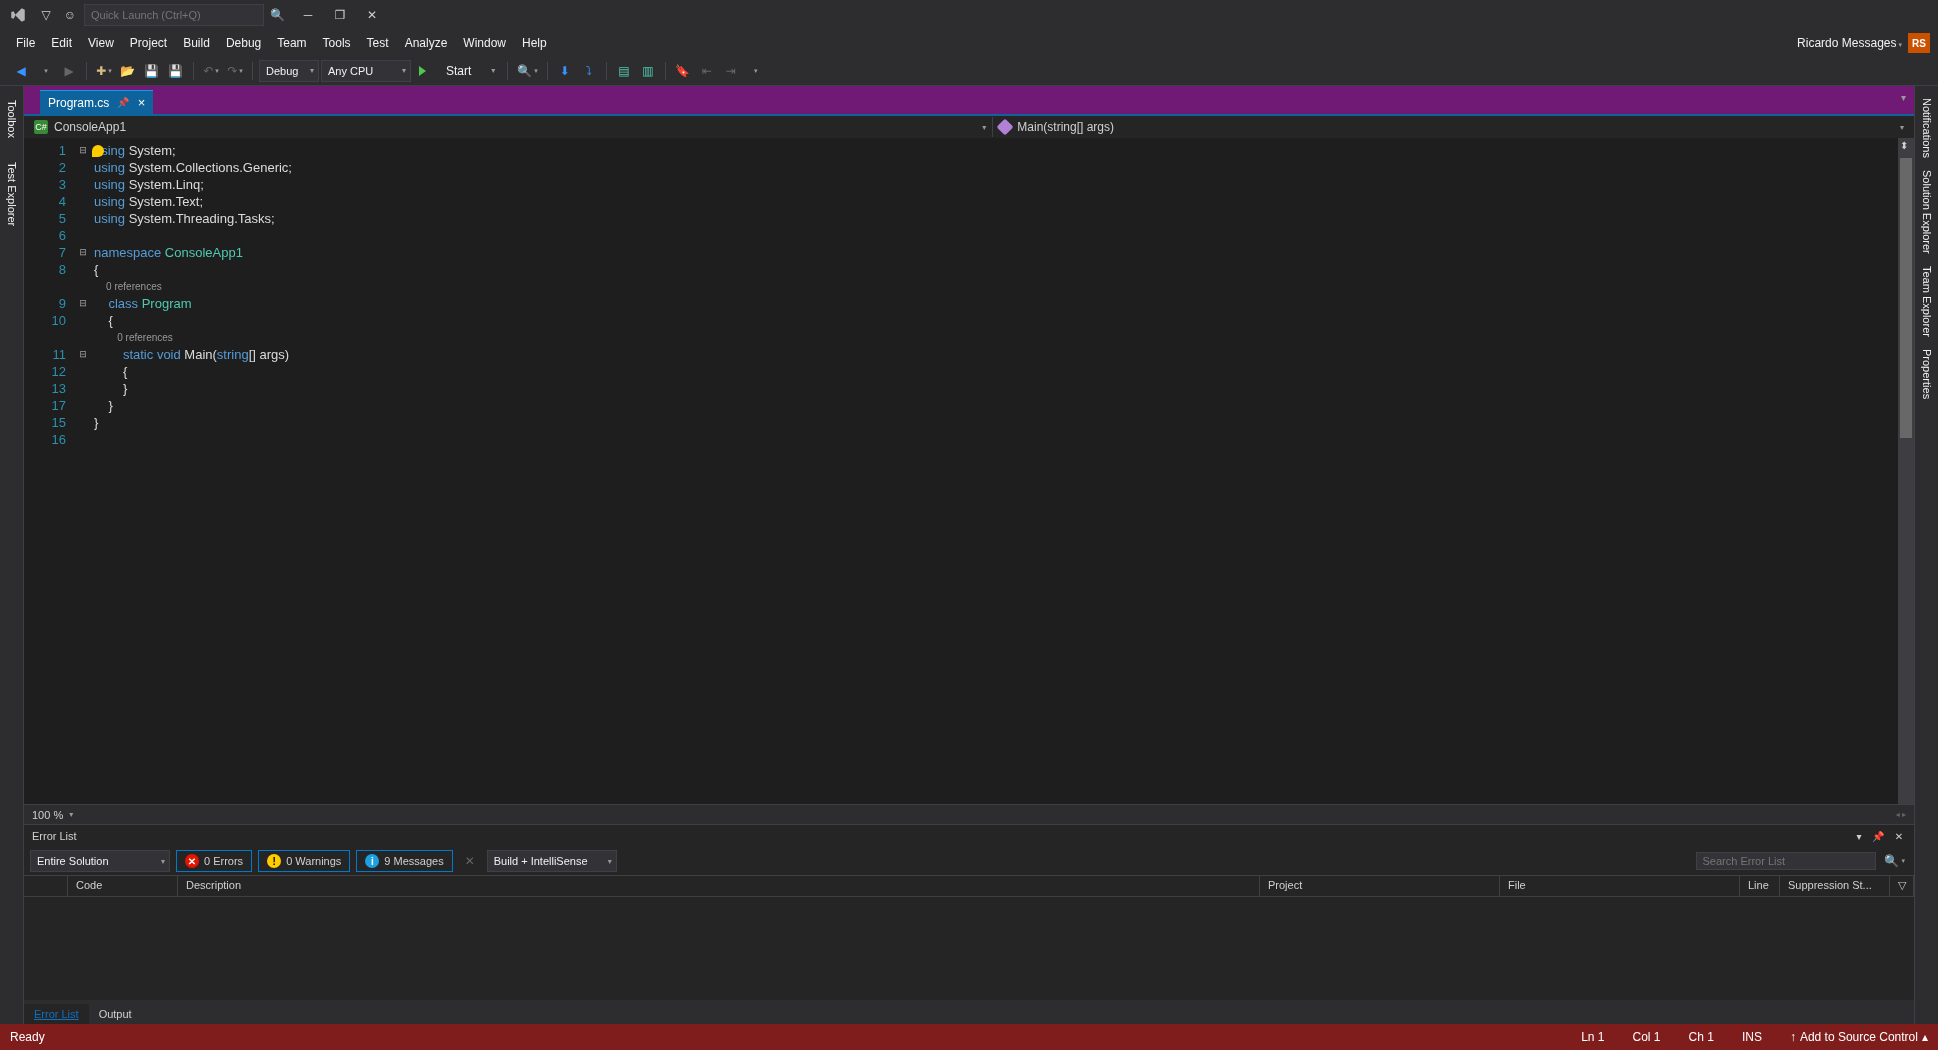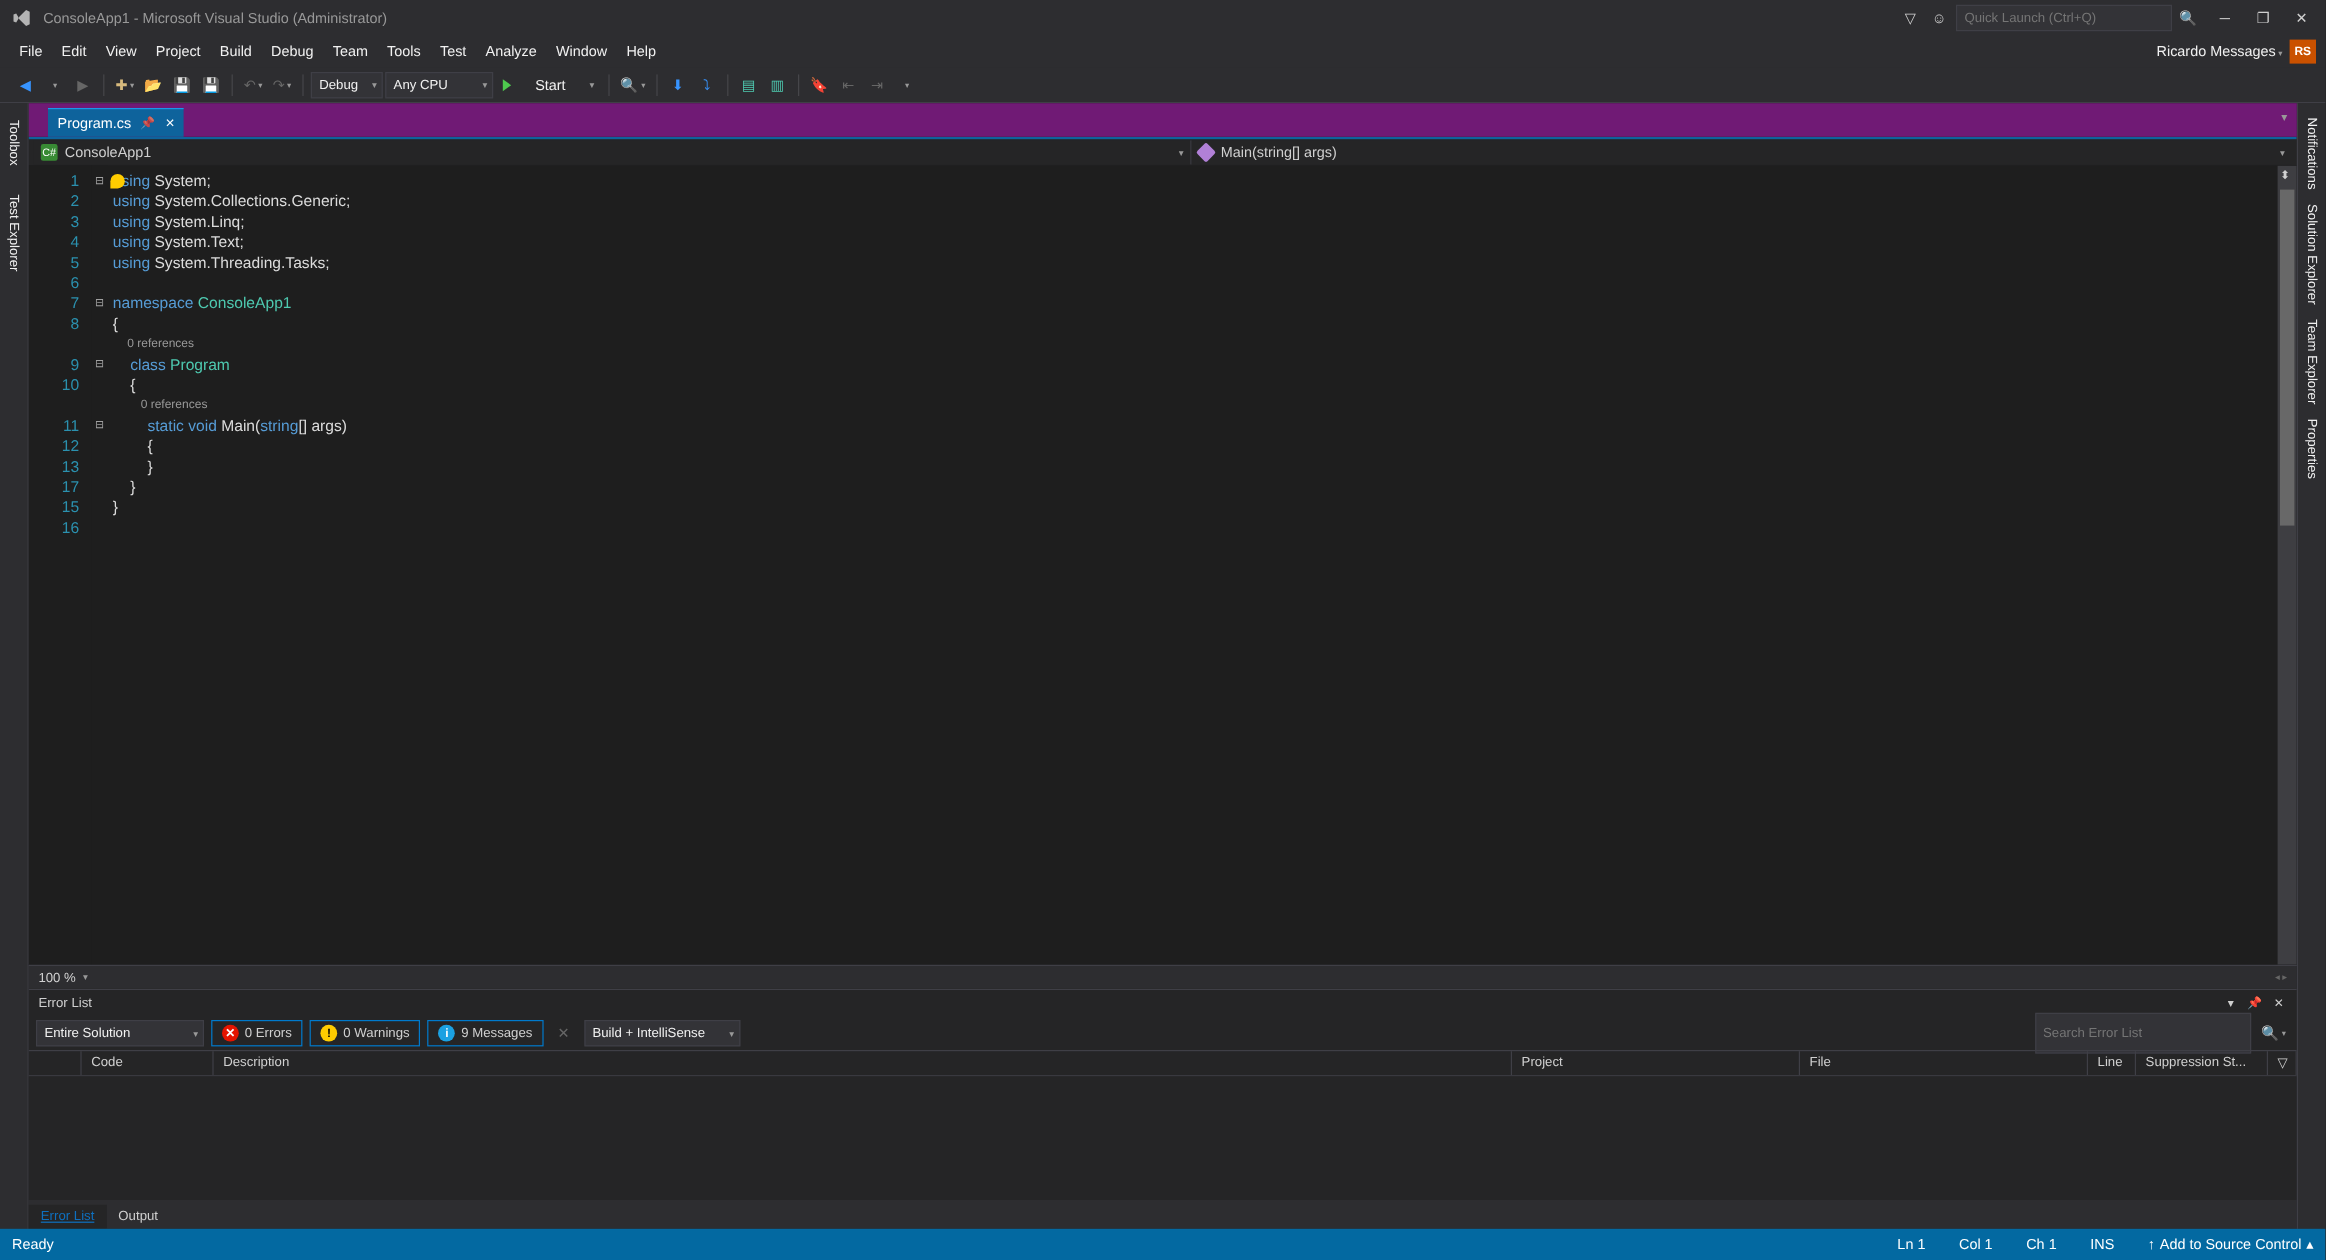--- a/index.html
+++ b/index.html
@@ -67,47 +67,46 @@
 .errlist-title .t-right { margin-left:auto; display:flex; gap:6px; }
 .t-icon { width:14px; height:14px; cursor:pointer; display:flex; align-items:center; justify-content:center; font-size:10px; }
 .errlist-tools { height:28px; display:flex; align-items:center; padding:0 6px; gap:6px; }
 .err-toggle { height:22px; border:1px solid #3f3f46; display:flex; align-items:center; gap:5px; padding:0 8px; color:#d0d0d0; font-size:11px; cursor:pointer; }
 .err-toggle.active { border-color:#007acc; }
 .err-circle { width:14px; height:14px; border-radius:50%; display:flex; align-items:center; justify-content:center; font-size:10px; font-weight:bold; color:#fff; }
 .err-circle.red { background:#e51400; }
 .err-circle.yel { background:#ffcc00; }
 .err-circle.yel::before { content:'!'; color:#000; font-weight:bold; }
 .err-circle.blue { background:#1ba1e2; }
-.err-search { margin-left:auto; width:180px; height:34px; background:#333337; border:1px solid #3f3f46; color:#999; padding:0 6px; font-size:11px; }
+.err-search { margin-left:auto; width:180px; height:18px; background:#333337; border:1px solid #3f3f46; color:#999; padding:0 6px; font-size:11px; }
 .err-cols { height:22px; display:flex; border-top:1px solid #3f3f46; border-bottom:1px solid #3f3f46; color:#d0d0d0; font-size:11px; }
 .err-col { padding:3px 8px; border-right:1px solid #3f3f46; }
 .err-body { flex:1; background:#252526; }
 .err-tabs { height:24px; display:flex; align-items:flex-end; background:#2d2d30; }
 .err-tab { padding:4px 10px; font-size:11px; color:#d0d0d0; cursor:pointer; }
 .err-tab.active { background:#252526; color:#0e70c0; text-decoration:underline; }
 
-.status-bar { height:26px; background:#0369a1; color:#fff; display:flex; align-items:center; padding:0 10px; font-size:12px; position:absolute; bottom:0; left:0; right:0; }
+.status-bar { height:26px; background:#7f1d1d; color:#fff; display:flex; align-items:center; padding:0 10px; font-size:12px; position:absolute; bottom:0; left:0; right:0; }
 .status-bar .s-right { margin-left:auto; display:flex; gap:28px; }
 .sb-item { cursor:pointer; }
 .sb-src { display:flex; align-items:center; gap:4px; }
 
 .tiny-dd::after { content:'▾'; font-size:7px; margin-left:2px; color:#999; }
 
 
 .editor-scroll { width:16px; background:#3e3e42; position:relative; }
 .editor-scroll .thumb { position:absolute; top:20px; left:2px; right:2px; height:280px; background:#686868; }
 </style>
 </head>
 <body>
 
 <div class="title-bar">
   <svg class="vs-logo" viewBox="0 0 24 24">
       <path fill="#b4b4b4" d="M17 3l-9 9 9 9 4-2V5l-4-2zM3 8l3-1 3 5-3 5-3-1V8z"></path>
     </svg>
-  <span class="title-text">ConsoleApp1 - Microsoft Visual Studio  (Administrator)</span>
   <div class="title-right">
     <span class="tb-icon">▽</span>
     <span class="tb-icon">☺</span>
     <input class="ql" placeholder="Quick Launch (Ctrl+Q)" style="">
     <span class="tb-icon">🔍</span>
     <span class="win-btn">─</span>
     <span class="win-btn">❐</span>
     <span class="win-btn">✕</span>
   </div>
 </div>

